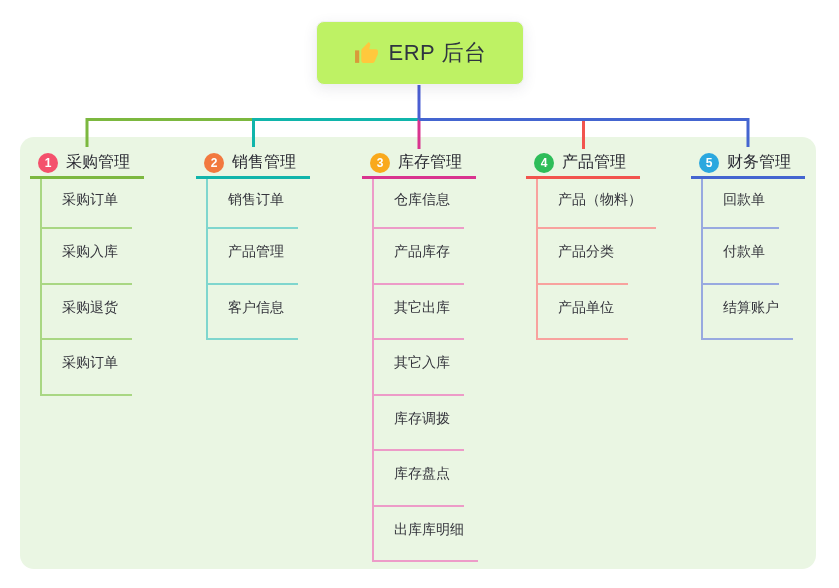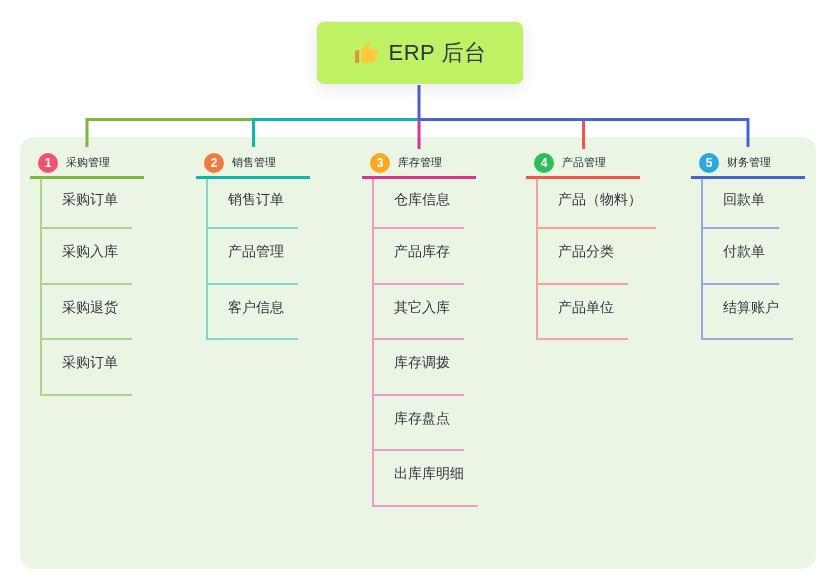--- a/index.html
+++ b/index.html
@@ -58,21 +58,21 @@
     position: absolute;
     left: 0; top: 149px;
     width: 114px; height: 30px;
     display: flex; align-items: center;
     gap: 8px;
     padding-left: 8px;
     border-bottom: 3px solid var(--line);
     cursor: default;
   }
   .branch-title .label {
-    font-size: 11px;
+    font-size: 16px;
     color: #2A2A33;
     white-space: nowrap;
   }
   .badge {
     width: 20px; height: 20px;
     min-width: 20px;
     border-radius: 50%;
     background: var(--badge);
     color: #ffffff;
     font-size: 12px; font-weight: bold;
@@ -170,20 +170,23 @@
       <span class="label">库存管理</span>
     </div>
     <div class="children">
       <div class="child">
           <span>仓库信息</span>
         </div>
       <div class="child">
           <span>产品库存</span>
         </div>
       <div class="child">
+          <span>其它出库</span>
+        </div>
+      <div class="child">
           <span>其它入库</span>
         </div>
       <div class="child">
           <span>库存调拨</span>
         </div>
       <div class="child">
           <span>库存盘点</span>
         </div>
       <div class="child">
           <span>出库库明细</span>

